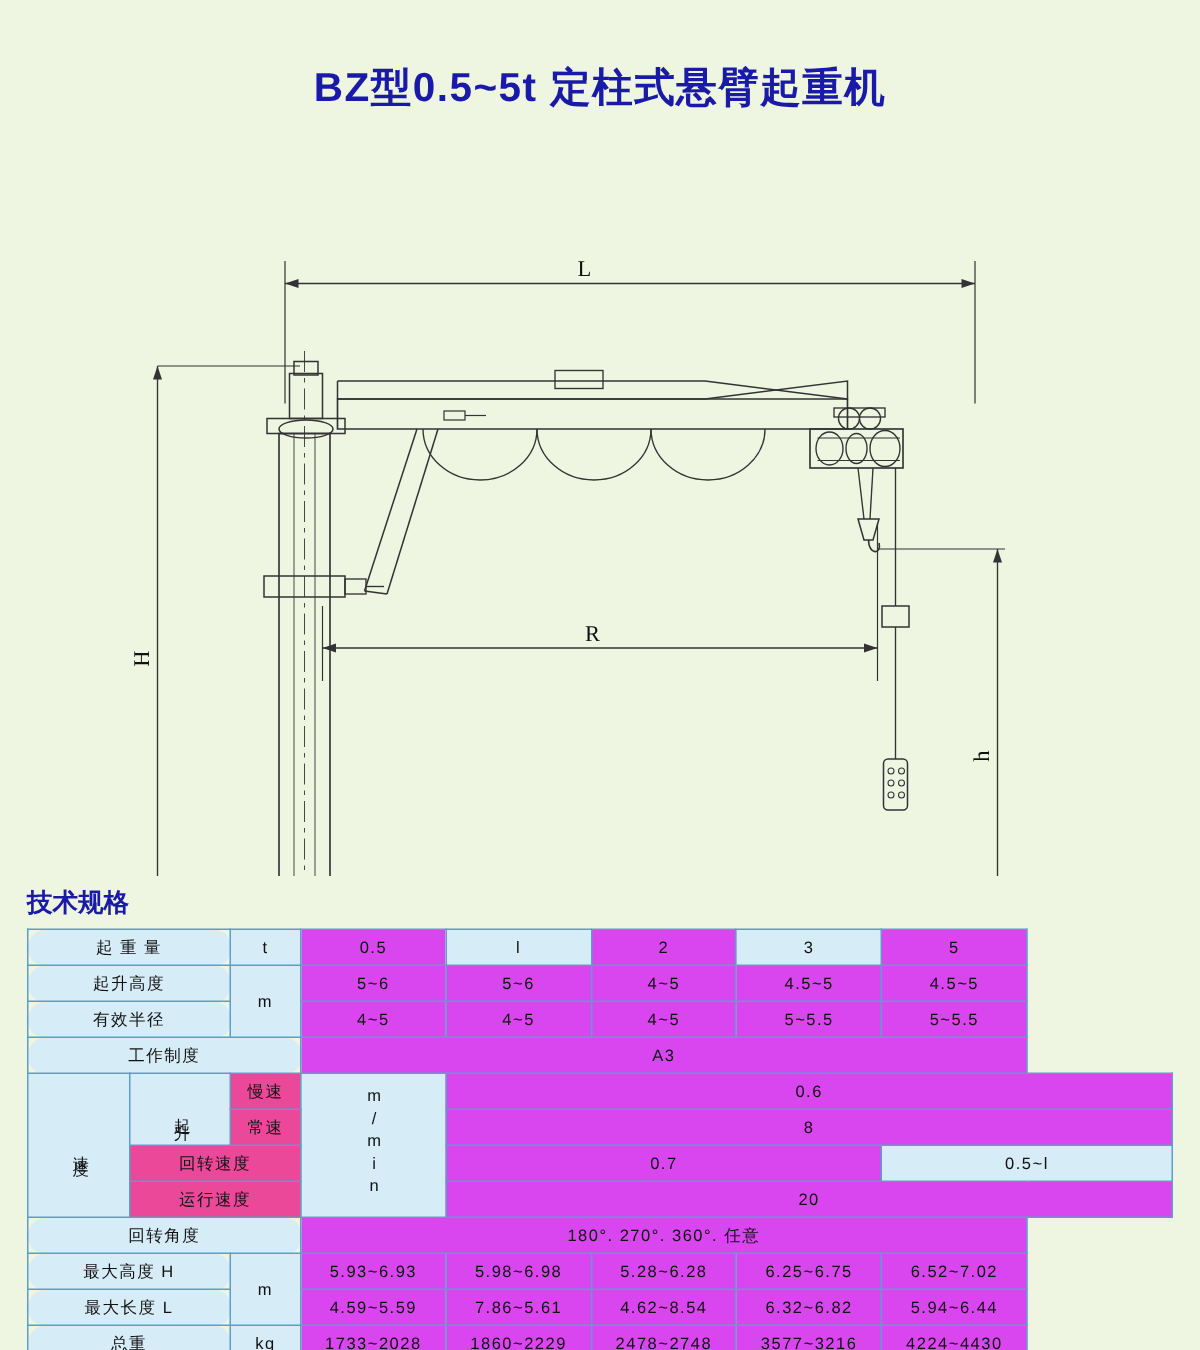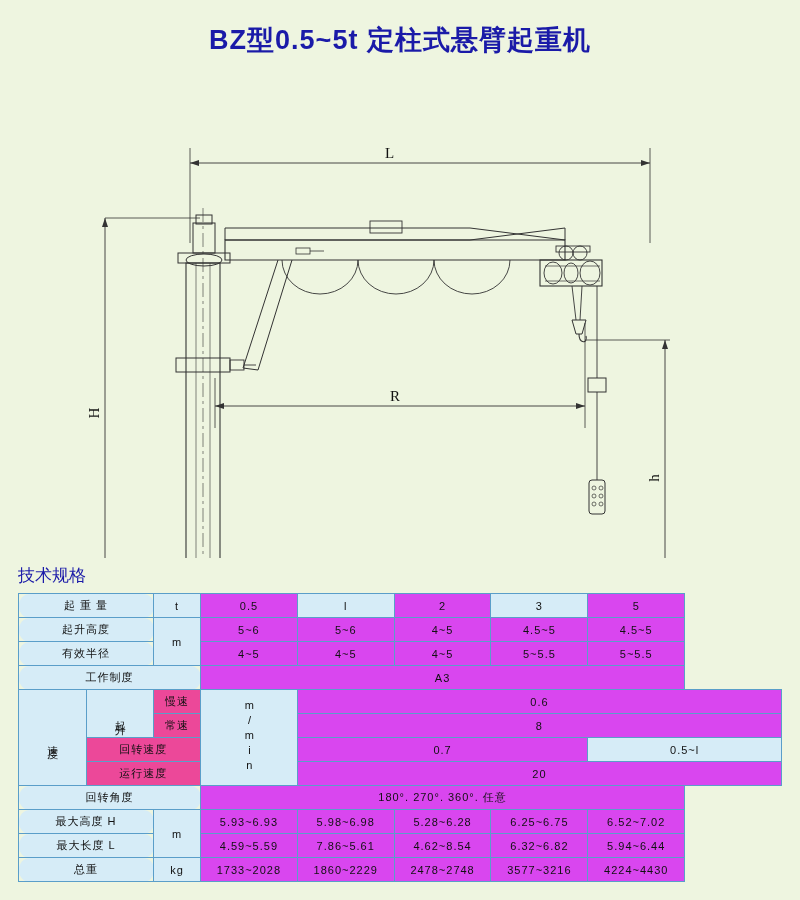--- a/index.html
+++ b/index.html
@@ -10,38 +10,38 @@
     position:relative;
     overflow:hidden;
   }
   .title{
     text-align:center;
     color:#1a1aa8;
     font-size:27px;
     font-weight:bold;
     letter-spacing:1px;
     padding-top:22px;
-    margin:0;
+    margin:18px;
   }
   .diagram{
     position:relative;
     width:800px;
     height:490px;
     margin-top:10px;
   }
   .diagram svg{display:block;}
   .dim-label{
     font-family:"Liberation Serif","DejaVu Serif",serif;
     font-size:15px;
     fill:#111;
   }
   .section-title{
     color:#1a1aa8;
     font-size:17px;
-    font-weight:normal;
+    font-weight:bold;
     margin:6px 0 6px 18px;
   }
   table.spec{
     border-collapse:collapse;
     width:764px;
     margin:0 auto;
     font-size:11px;
     color:#111;
     table-layout:fixed;
   }

